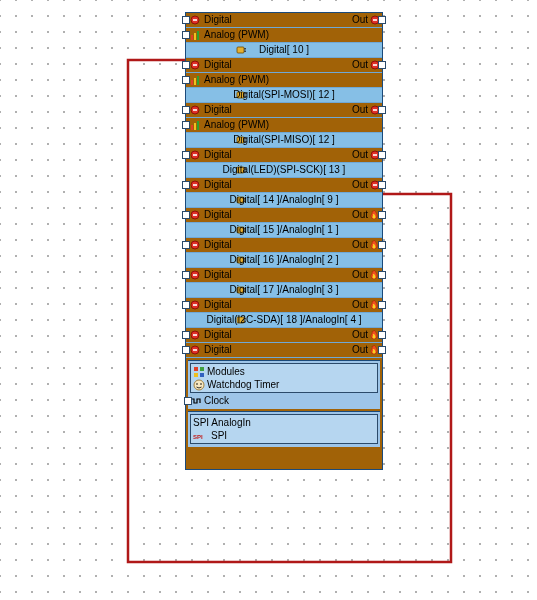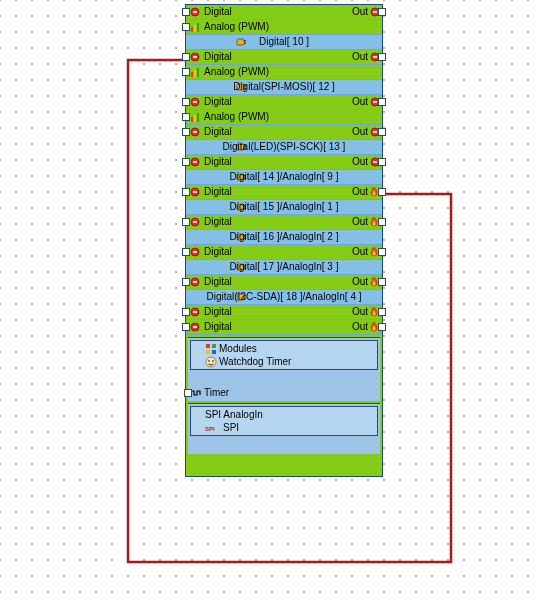--- a/index.html
+++ b/index.html
@@ -1,38 +1,38 @@
 <!DOCTYPE html>
 <html><head>
 <meta charset="utf-8">
 <style>
   body{margin:0;background:#fff;font-family:Arial,Helvetica,sans-serif;font-size:10px;color:#000;position:relative;width:537px;height:600px;overflow:hidden}
   
   .bg{position:absolute;inset:0;background-image:radial-gradient(circle,#b0b0b0 1px,transparent 1px);background-size:16px 16px;background-position:8px 8px}
   
-  .node{position:absolute;left:185px;top:4px;width:196px;background:#84cc16;border:1px solid #1b4a7a}
+  .node{position:absolute;left:185px;top:12px;width:196px;background:#a16207;border:1px solid #1b4a7a}
   .row{position:relative;height:14px;line-height:14px;border-bottom:1px solid #6fa8d6;padding:0 4px}
   .hdr{background:#86bfe6}
   .lbl{position:absolute;left:18px;white-space:nowrap}
   .clbl{position:absolute;left:0;right:0;text-align:center;white-space:nowrap}
   .alabel{position:absolute;left:18px}
   .outlbl{position:absolute;right:14px}
   .ico{display:inline-block;width:12px;height:12px;vertical-align:middle;margin-right:2px}
   .ico svg{width:12px;height:12px;display:block}
   
   .pin{position:absolute;width:6px;height:6px;background:#fff;border:1px solid #2b4a6a}
   .pinL{left:-4px}
   .pinR{right:-4px}
   
   .rIco{position:absolute;left:4px;top:2px;width:10px;height:10px}
   .rIcoR{position:absolute;right:2px;top:2px;width:10px;height:10px}
   .fire{position:absolute;right:2px;top:1px;width:12px;height:12px}
   
   .sect{background:#9ec5e8;border-top:1px solid #1b4a7a;padding:2px;margin:2px}
-  .box{background:#b6d6f0;border:1px solid #2b4a6a;padding:1px 14px;margin-bottom:16px}
+  .box{background:#b6d6f0;border:1px solid #2b4a6a;padding:1px 2px;margin-bottom:1px}
   .line{height:13px;line-height:13px;position:relative}
   
   svg.wire{position:absolute;left:0;top:0;width:537px;height:600px;pointer-events:none}
 </style>
 </head>
 <body>
 <div class="bg"></div>
 
 <svg class="wire">
 
@@ -127,20 +127,30 @@
     <div class="row">
       <span class="pin pinL" style="top:3px"></span>
       <span class="ico" style="position:absolute;left:4px;top:1px">
         <svg viewBox="0 0 12 12">
           <rect x="1" y="6" width="2" height="5" fill="#e04028"></rect>
           <rect x="4" y="4" width="2" height="7" fill="#f0c020"></rect>
           <rect x="7" y="2" width="2" height="9" fill="#30a030"></rect>
         </svg>
       </span>
       <span class="alabel">Analog (PWM)</span>
+    </div>
+    <div class="row hdr">
+      <span class="ico" style="position:absolute;left:50%;margin-left:-48px;top:1px">
+        <svg viewBox="0 0 12 12">
+          <rect x="1" y="3" width="7" height="6" rx="1" fill="#e6b030" stroke="#6b4a00" stroke-width="0.8"></rect>
+          <rect x="8" y="4" width="2" height="1.5" fill="#444"></rect>
+          <rect x="8" y="6.5" width="2" height="1.5" fill="#444"></rect>
+        </svg>
+      </span>
+      <span class="clbl">Digital(SPI-MISO)[ 12 ]</span>
     </div>
     <div class="row">
       <span class="pin pinL" style="top:3px"></span>
       <span class="rIco"><svg viewBox="0 0 10 10">
           <circle cx="5" cy="5" r="4" fill="#e03028" stroke="#7a0800" stroke-width="0.8"></circle>
           <rect x="3" y="4.2" width="4" height="1.6" fill="#fff"></rect>
         </svg></span>
       <span class="lbl">Digital</span>
       <span class="outlbl">Out</span>
       <span class="rIcoR"><svg viewBox="0 0 10 10">
@@ -317,21 +327,21 @@
             </svg></span><span>Modules</span></div>
         <div class="line"><span class="ico"><svg viewBox="0 0 12 12">
               <circle cx="6" cy="6" r="5" fill="#f8e8c0" stroke="#a08040"></circle>
               <circle cx="4" cy="5" r="0.8" fill="#000"></circle>
               <circle cx="8" cy="5" r="0.8" fill="#000"></circle>
               <path d="M3.5 8 Q6 10 8.5 8" fill="none" stroke="#000" stroke-width="0.8"></path>
             </svg></span><span>Watchdog Timer</span></div>
       </div>
       <div class="line"><span class="pin pinL" style="top:3px;left:-6px"></span><span class="ico"><svg viewBox="0 0 12 12">
             <path d="M1 8 L1 4 L4 4 L4 8 L7 8 L7 4 L10 4 L10 8" fill="none" stroke="#000" stroke-width="1.2"></path>
-          </svg></span><span>Timer</span></div>
+          </svg></span><span>Clock</span></div>
     </div>
     <div class="sect">
       <div class="box">
         <div class="line">SPI AnalogIn</div>
         <div class="line"><span class="ico" style="width:16px"><svg viewBox="0 0 14 8">
               <text x="0" y="7" font-size="7" font-weight="bold" fill="#c02020">SPI</text>
             </svg></span><span>SPI</span></div>
       </div>
     </div>
     <div style="height: 20px;"></div>

